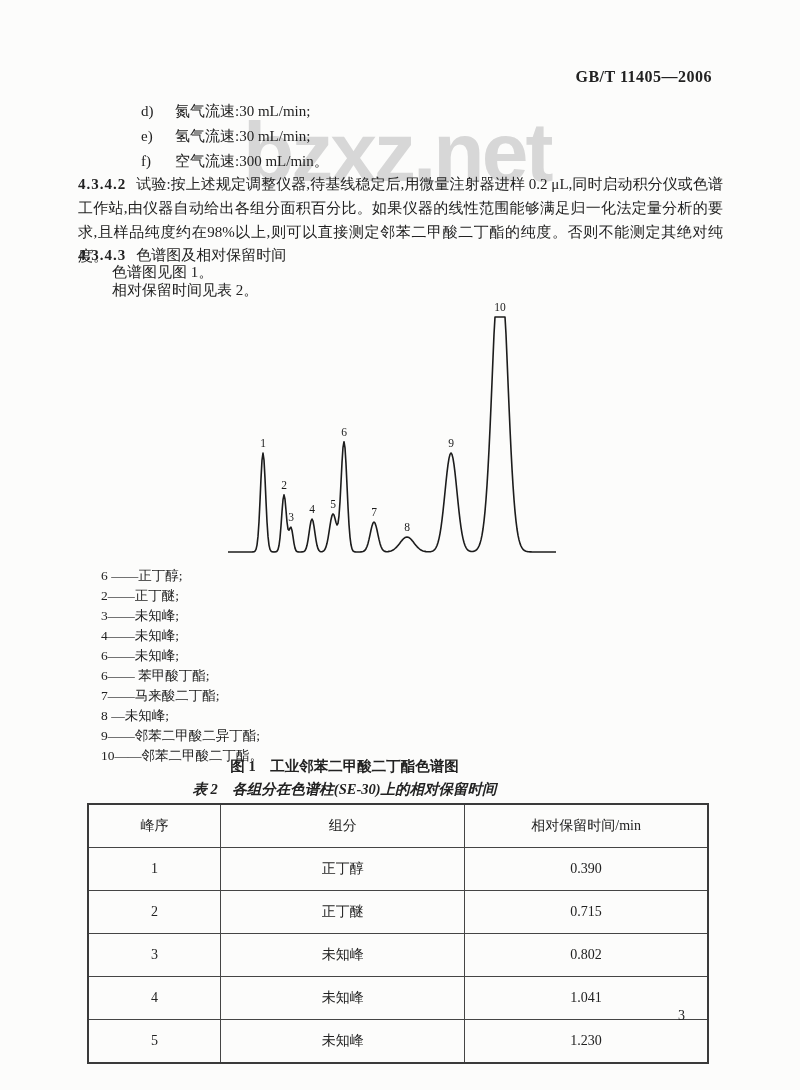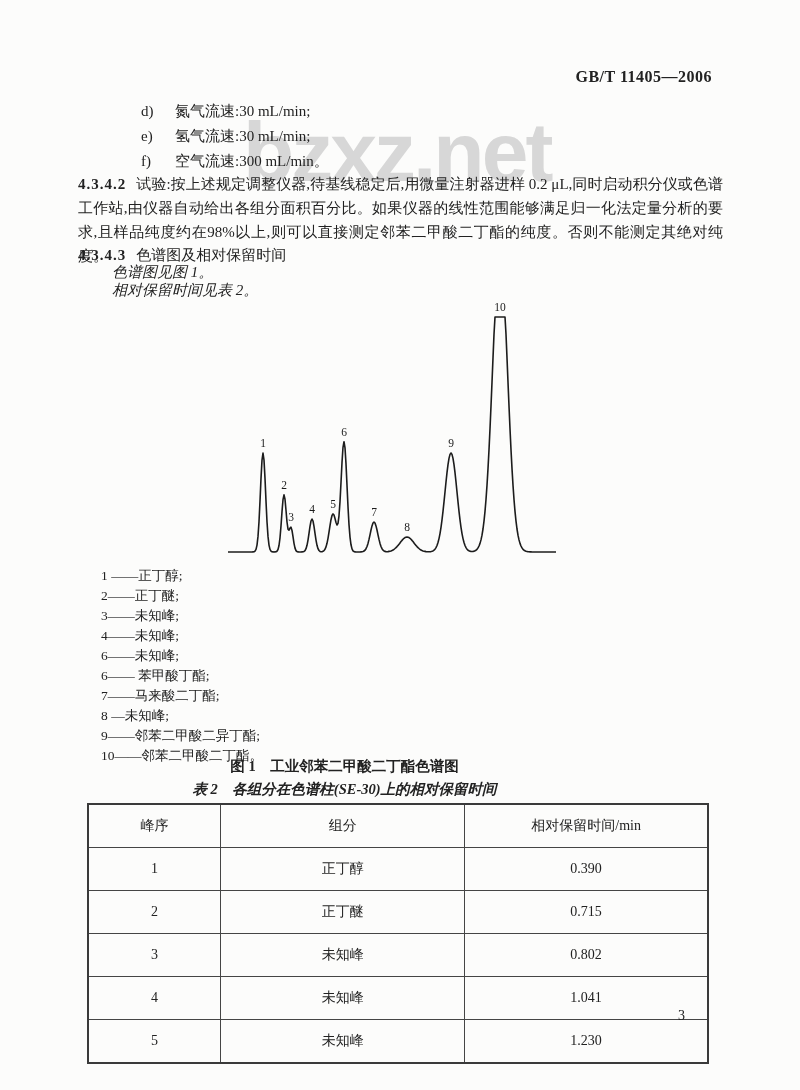--- a/index.html
+++ b/index.html
@@ -57,21 +57,21 @@
   .clause-num { font-weight: bold; letter-spacing: 1px; margin-right: 10px; }
 
   .clause-heading {
     position: absolute;
     left: 78px;
     top: 246px;
     font-size: 15px;
     white-space: nowrap;
   }
 
-  .ref-line { position: absolute; left: 112px; font-size: 15px; white-space: nowrap; font-style: italic; }
+  .ref-line { position: absolute; left: 112px; font-size: 15px; white-space: nowrap; }
   .ref-line.l1 { top: 263px; }
   .ref-line.l2 { top: 281px; }
 
   .chrom-wrap { position: absolute; left: 224px; top: 297px; width: 336px; height: 263px; }
   .chrom-wrap svg { display: block; }
 
   .legend { position: absolute; left: 101px; top: 566px; font-size: 13.5px; }
   .legend-item { height: 20px; line-height: 20px; white-space: nowrap; }
 
   .caption {
@@ -154,21 +154,21 @@
           <text x="109" y="210.9" text-anchor="middle" font-size="11.5" fill="#1c1c1c" font-family="&quot;Liberation Serif&quot;,&quot;DejaVu Serif&quot;,serif">5</text>
           <text x="120" y="138.7" text-anchor="middle" font-size="11.5" fill="#1c1c1c" font-family="&quot;Liberation Serif&quot;,&quot;DejaVu Serif&quot;,serif">6</text>
           <text x="150" y="219.0" text-anchor="middle" font-size="11.5" fill="#1c1c1c" font-family="&quot;Liberation Serif&quot;,&quot;DejaVu Serif&quot;,serif">7</text>
           <text x="183" y="234.0" text-anchor="middle" font-size="11.5" fill="#1c1c1c" font-family="&quot;Liberation Serif&quot;,&quot;DejaVu Serif&quot;,serif">8</text>
           <text x="227" y="150.0" text-anchor="middle" font-size="11.5" fill="#1c1c1c" font-family="&quot;Liberation Serif&quot;,&quot;DejaVu Serif&quot;,serif">9</text>
           <text x="276" y="14.0" text-anchor="middle" font-size="11.5" fill="#1c1c1c" font-family="&quot;Liberation Serif&quot;,&quot;DejaVu Serif&quot;,serif">10</text>
         </svg>
     </div>
 
     <div class="legend" id="legend">
-        <div class="legend-item">1 ——正丁醇;</div>
+        <div class="legend-item">6 ——正丁醇;</div>
         <div class="legend-item">2——正丁醚;</div>
         <div class="legend-item">3——未知峰;</div>
         <div class="legend-item">4——未知峰;</div>
         <div class="legend-item">6——未知峰;</div>
         <div class="legend-item">6—— 苯甲酸丁酯;</div>
         <div class="legend-item">7——马来酸二丁酯;</div>
         <div class="legend-item">8 —未知峰;</div>
         <div class="legend-item">9——邻苯二甲酸二异丁酯;</div>
         <div class="legend-item">10——邻苯二甲酸二丁酯。</div>
       </div>

